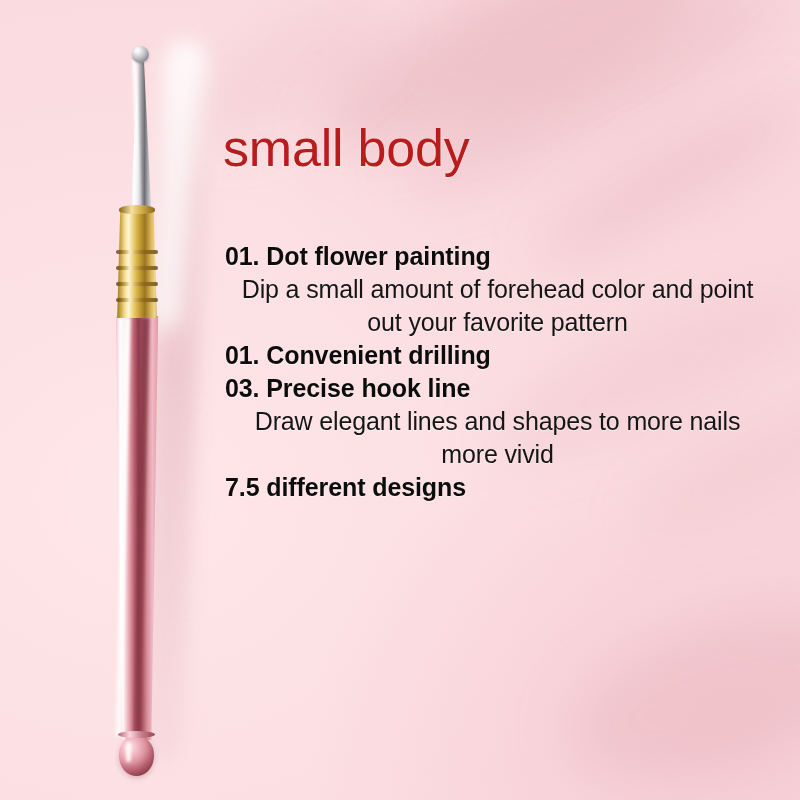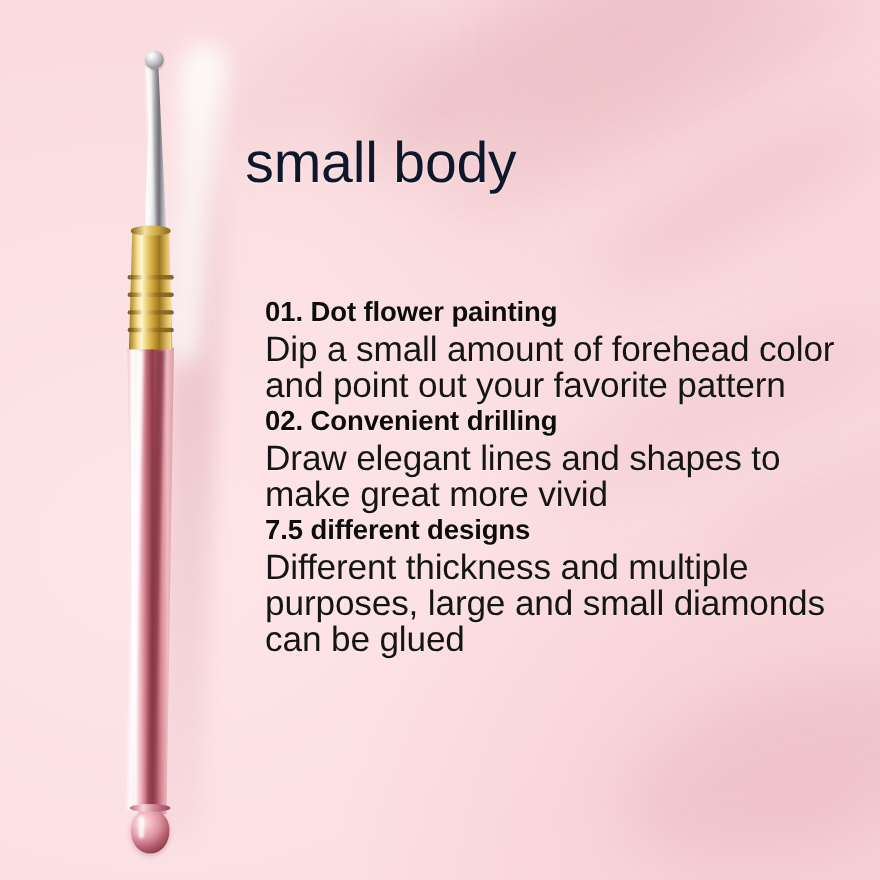--- a/index.html
+++ b/index.html
@@ -315,55 +315,55 @@
     top: 0;
     width: 560px;
     height: 800px;
   }
 
   .headline {
     position: absolute;
     top: 82px;
     left: 0;
     width: 540px;
-    color: #0f172a;
+    color: #b91c1c;
     font-size: 52px;
     line-height: 63px;
     font-weight: 400;
     letter-spacing: -0.2px;
     text-shadow: 0 1px 2px rgba(255,255,255,0.6);
   }
   .headline-line-2 {
     display: block;
     padding-left: 33px;
   }
 
   .features {
     position: absolute;
     top: 240px;
-    left: 18px;
+    left: 2px;
     width: 545px;
-    margin-top: 28px;
   }
   .feature { margin: 0 0 0 0; }
   .feature-title {
     font-size: 25px;
     font-weight: 700;
     color: #0c0c0c;
     line-height: 33px;
     letter-spacing: -0.1px;
     text-shadow: 0 1px 1px rgba(255,255,255,0.55);
   }
   .feature-desc {
-    font-size: 32px;
+    font-size: 25px;
     font-weight: 400;
     color: #151515;
     line-height: 33px;
     letter-spacing: -0.15px;
     text-shadow: 0 1px 1px rgba(255,255,255,0.5);
+    text-align: center;
   }
 </style>
 </head>
 <body>
 
 <div id="stage">
 
   <div class="bg-base"></div>
   <div class="bg-tint-tr"></div>
   <div class="bg-tint-br"></div>
@@ -402,27 +402,27 @@
     </h1>
 
     <div class="features">
 
       <div class="feature">
         <div class="feature-title">01. Dot flower painting</div>
         <div class="feature-desc">Dip a small amount of forehead color and point out your favorite pattern</div>
       </div>
 
       <div class="feature">
-        <div class="feature-title">02. Convenient drilling</div>
+        <div class="feature-title">01. Convenient drilling</div>
       </div>
 
       <div class="feature">
-        <div class="feature-desc">Draw elegant lines and shapes to make great more vivid</div>
+        <div class="feature-title">03. Precise hook line</div>
+        <div class="feature-desc">Draw elegant lines and shapes to more nails more vivid</div>
       </div>
 
       <div class="feature">
         <div class="feature-title">7.5 different designs</div>
-        <div class="feature-desc">Different thickness and multiple purposes, large and small diamonds can be glued</div>
       </div>
 
     </div>
   </div>
 </div>
 
 </body></html>

